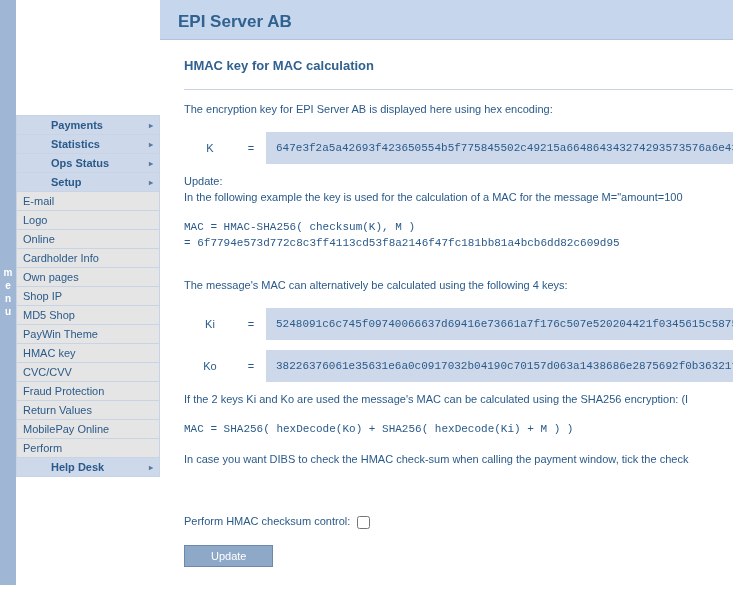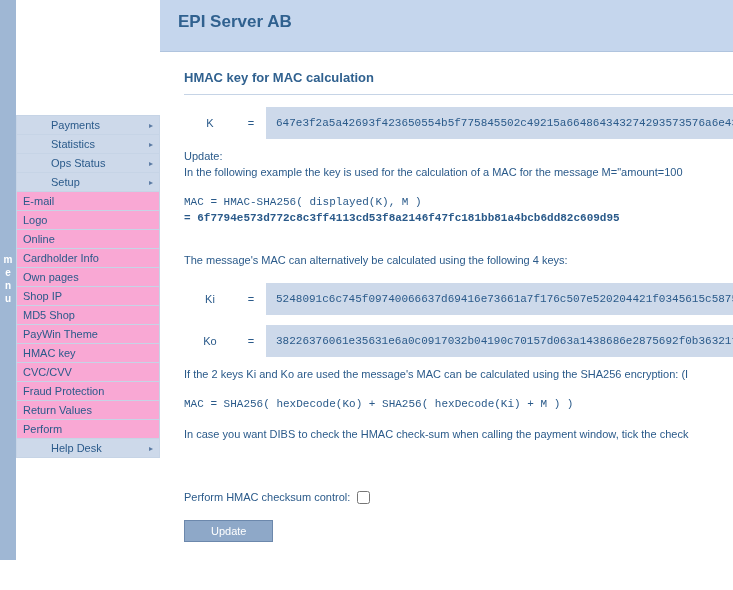--- a/index.html
+++ b/index.html
@@ -31,54 +31,54 @@
     display: flex;
     justify-content: space-between;
     align-items: center;
     padding: 3px 6px;
     border-bottom: 1px solid #c6d4e6;
     font-size: 11px;
     cursor: pointer;
   }
   .menu-item {
     background: #cdd9ea;
-    font-weight: normal;
+    font-weight: bold;
     color: #2a5a8a;
     padding-left: 34px;
   }
   .menu-sub {
-    background: #f9a8d4;
+    background: #e5e5e5;
     color: #2a5a8a;
   }
   .menu-item .arrow {
     font-size: 8px;
     color: #5a7aa3;
   }
   .content-col { flex: 1; min-width:0; }
   .header-band {
     background: #c5d6ed;
-    height: 52px;
+    height: 40px;
     padding: 12px 18px;
     border-bottom:1px solid #b0c4de;
   }
   .header-title {
     font-size: 17px;
     font-weight: bold;
     color: #30618f;
   }
   .content {
     padding: 18px 0 18px 24px;
     color:#2a5a8a;
   }
   .section-title {
     font-size: 13px;
     font-weight: bold;
     color: #30618f;
     border-bottom: 1px solid #c6d4e6;
-    padding-bottom: 9px;
+    padding-bottom: 16px;
     margin-bottom: 12px;
   }
   .para { margin-bottom: 14px; line-height:1.45;}
   .key-row {
     display: flex;
     align-items: center;
     margin-bottom: 10px;
   }
   .key-name { width: 52px; text-align:center;}
   .key-eq { width: 30px; text-align:center;}
@@ -90,21 +90,21 @@
     color: #2a5a8a;
     white-space: nowrap;
     flex:1;
     min-width:0;
     overflow:hidden;
   }
   .mono {
     font-family: "Courier New", monospace;
     font-size: 11px;
   }
-  .bold { font-weight:700;}
+  .bold { font-weight:400;}
   .checkbox-row { margin-bottom:16px;margin-top:48px;}
   .checkbox-row input { vertical-align:middle; margin-left:4px;}
   .btn {
     background: #8ea8c8;
     border: 1px solid #6c88ac;
     color: #fff;
     font-size: 11px;
     padding: 4px 26px;
     cursor: pointer;
     font-family:inherit;
@@ -165,52 +165,56 @@
         <div class="menu-sub">
             <span>CVC/CVV</span>
           </div>
         <div class="menu-sub">
             <span>Fraud Protection</span>
           </div>
         <div class="menu-sub">
             <span>Return Values</span>
           </div>
         <div class="menu-sub">
+            <span>MobilePay Online</span>
+          </div>
+        <div class="menu-sub">
             <span>Perform</span>
           </div>
         <div class="menu-item">
           <span>Help Desk</span>
           <span class="arrow">▸</span>
         </div>
       </div>
     </div>
   </div>
 
   <div class="content-col">
     <div class="header-band">
       <div class="header-title">EPI Server AB</div>
     </div>
 
     <div class="content">
       <div class="section-title">HMAC key for MAC calculation</div>
 
+      <div class="para">The encryption key for EPI Server AB is displayed here using hex encoding:</div>
 
       <div class="key-row">
         <div class="key-name">K</div>
         <div class="key-eq">=</div>
         <div class="key-val-box">647e3f2a5a42693f423650554b5f775845502c49215a664864343274293573576a6e43686d5b725e2d</div>
       </div>
 
       <div class="para">
         <span>Update:</span><br>
         <span>In the following example the key is used for the calculation of a MAC for the message M="amount=100</span>
       </div>
 
       <div class="para mono">
-        <span>MAC = HMAC-SHA256( displayed(K), M )</span><br>
+        <span>MAC = HMAC-SHA256( checksum(K), M )</span><br>
         <span class="bold">= 6f7794e573d772c8c3ff4113cd53f8a2146f47fc181bb81a4bcb6dd82c609d95</span>
       </div>
 
       <br>
 
       <div class="para">The message's MAC can alternatively be calculated using the following 4 keys:</div>
 
       <div class="key-row">
         <div class="key-name">Ki</div>
         <div class="key-eq">=</div>

